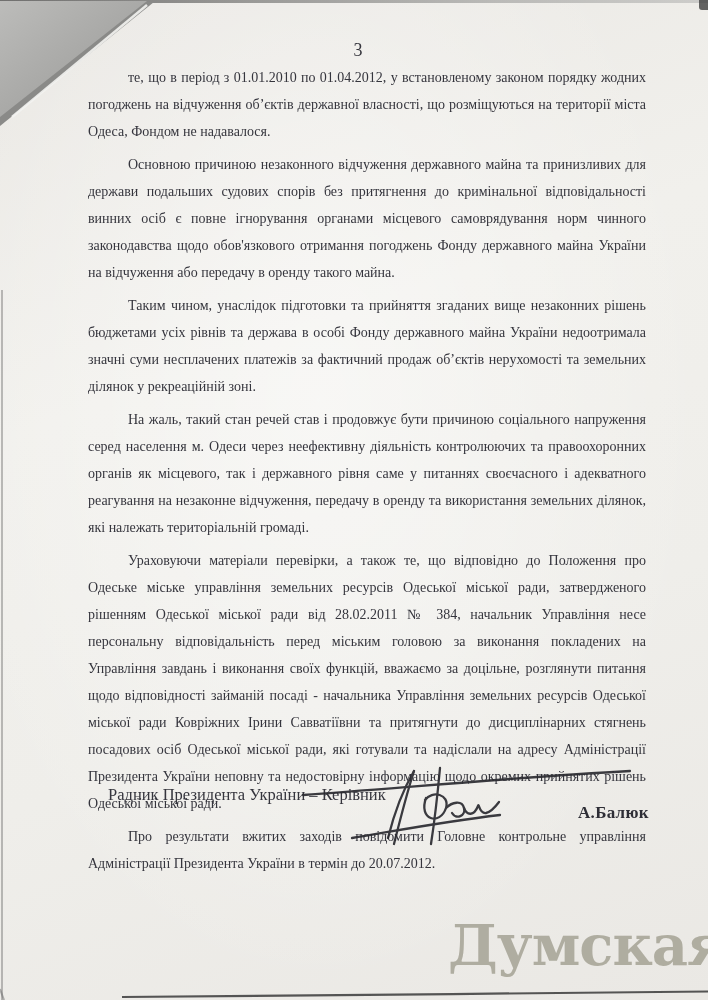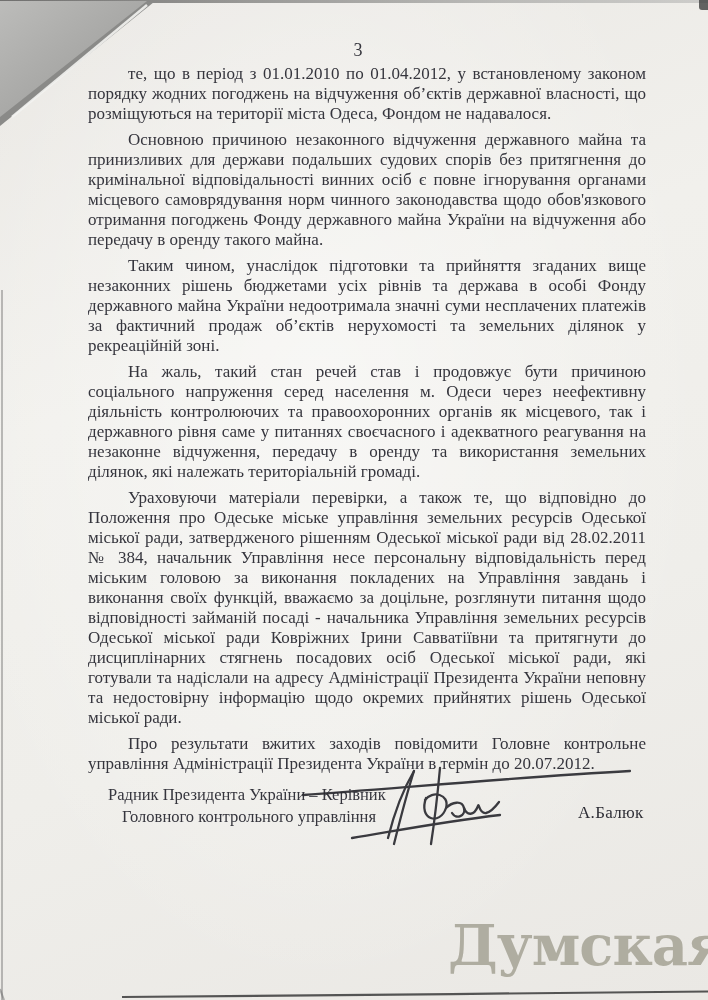--- a/index.html
+++ b/index.html
@@ -24,33 +24,33 @@
   .fold-svg{position:absolute;left:0;top:0;}
   .bottom-svg{position:absolute;left:0;bottom:0;}
   
   .pageno{
     position:absolute;top:40px;left:50%;margin-left:4px;transform:translateX(-50%);
     font-size:18px;color:#35353d;
   }
   
   .text-block{
     position:absolute;left:88px;top:64px;width:558px;
-    font-size:17px;line-height:20px;color:#35353d;
+    font-size:14px;line-height:27px;color:#35353d;
     text-align:justify;
   }
   .text-block p{margin:0 0 6px 0;text-indent:40px;}
   
   .signoff{
     position:absolute;left:108px;top:784px;width:540px;
     font-size:16.5px;line-height:22px;color:#35353d;
   }
   .signoff .role2{padding-left:14px;}
   .signatory{
     position:absolute;left:578px;top:803px;
-    font-size:17px;font-weight:normal;color:#2e2e36;letter-spacing:.3px;
+    font-size:17px;font-weight:bold;color:#2e2e36;letter-spacing:.3px;
   }
   .sig-svg{position:absolute;left:290px;top:758px;z-index:3;}
   
   .watermark{
     position:absolute;left:448px;top:912px;white-space:nowrap;
     color:rgba(164,162,148,.85);
     font-family:"DejaVu Serif","Liberation Serif",serif;
     font-weight:bold;z-index:1;
   }
   .watermark .wm-main{font-size:56px;letter-spacing:-1px;}
@@ -87,21 +87,20 @@
     <p>те, що в період з 01.01.2010 по 01.04.2012, у встановленому законом порядку жодних погоджень на відчуження об’єктів державної власності, що розміщуються на території міста Одеса, Фондом не надавалося.</p>
     <p>Основною причиною незаконного відчуження державного майна та принизливих для держави подальших судових спорів без притягнення до кримінальної відповідальності винних осіб є повне ігнорування органами місцевого самоврядування норм чинного законодавства щодо обов'язкового отримання погоджень Фонду державного майна України на відчуження або передачу в оренду такого майна.</p>
     <p>Таким чином, унаслідок підготовки та прийняття згаданих вище незаконних рішень бюджетами усіх рівнів та держава в особі Фонду державного майна України недоотримала значні суми несплачених платежів за фактичний продаж об’єктів нерухомості та земельних ділянок у рекреаційній зоні.</p>
     <p>На жаль, такий стан речей став і продовжує бути причиною соціального напруження серед населення м. Одеси через неефективну діяльність контролюючих та правоохоронних органів як місцевого, так і державного рівня саме у питаннях своєчасного і адекватного реагування на незаконне відчуження, передачу в оренду та використання земельних ділянок, які належать територіальній громаді.</p>
     <p>Ураховуючи матеріали перевірки, а також те, що відповідно до Положення про Одеське міське управління земельних ресурсів Одеської міської ради, затвердженого рішенням Одеської міської ради від 28.02.2011 № 384, начальник Управління несе персональну відповідальність перед міським головою за виконання покладених на Управління завдань і виконання своїх функцій, вважаємо за доцільне, розглянути питання щодо відповідності займаній посаді - начальника Управління земельних ресурсів Одеської міської ради Ковріжних Ірини Савватіївни та притягнути до дисциплінарних стягнень посадових осіб Одеської міської ради, які готували та надіслали на адресу Адміністрації Президента України неповну та недостовірну інформацію щодо окремих прийнятих рішень Одеської міської ради.</p>
     <p>Про результати вжитих заходів повідомити Головне контрольне управління Адміністрації Президента України в термін до 20.07.2012.</p>
   </div>
 
   <div class="signoff">
     <div class="role1">Радник Президента України – Керівник</div>
-    <div class="role2">Головного контрольного управління</div>
   </div>
 
   <div class="signatory">А.Балюк</div>
 
   <svg class="sig-svg" width="420" height="140" viewBox="0 0 420 140">
     <g stroke="#2b2b31" stroke-width="2.3" fill="none" stroke-linecap="round" opacity="0.92">
       <path d="M13,37 C 110,30 230,19 340,13"></path>
       <path d="M98,80 C 104,56 114,30 124,13"></path>
       <path d="M124,13 C 116,38 110,62 104,86"></path>
       <path d="M150,10 C 148,32 145,60 141,86"></path>

